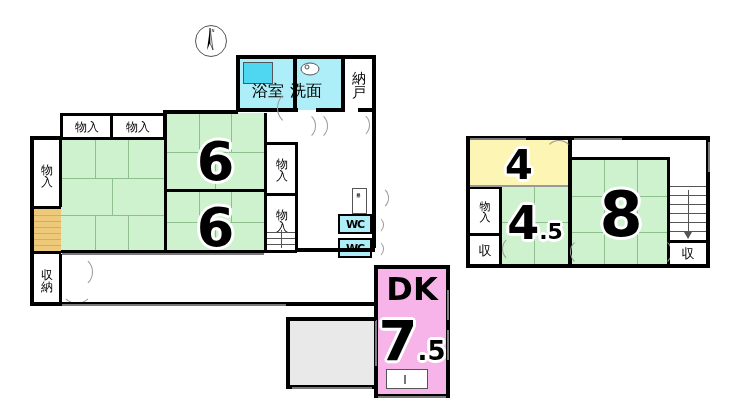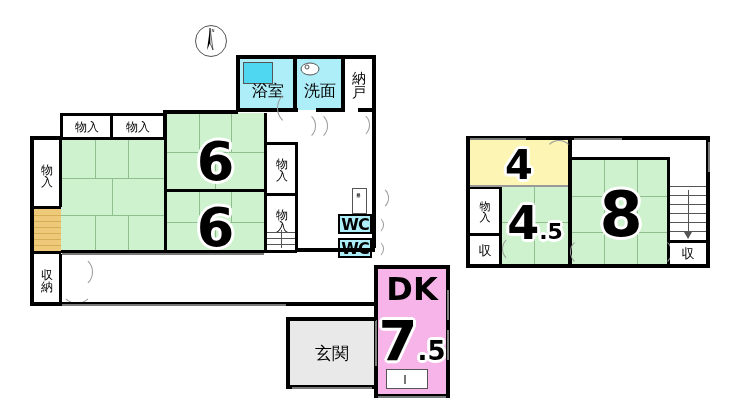--- a/index.html
+++ b/index.html
@@ -38,21 +38,21 @@
 
   
   .arc{position:absolute;border:1px solid #9a9a9a;border-radius:50%;
        background:transparent;}
 
   .compass{position:absolute;width:30px;height:30px;border:1px solid #555;
            border-radius:50%;background:#fff;}
 
   .wcbox{position:absolute;box-sizing:border-box;background:#aeeef8;border:2px solid #000;
          display:flex;align-items:center;justify-content:center;
-         font-weight:bold;color:#000;font-size:16px;letter-spacing:-1px;}
+         font-weight:bold;color:#000;font-size:11px;letter-spacing:-1px;}
 
   .stair{position:absolute;}
   .stair i{position:absolute;left:0;right:0;height:1px;background:#555;}
 
   .tiny{position:absolute;font-size:4px;color:#222;writing-mode:vertical-rl;
         text-orientation:upright;letter-spacing:0px;}
 </style>
 </head>
 <body>
 
@@ -73,21 +73,21 @@
   <div class="room" style="left:243px;top:62px;width:30px;height:22px;background:#4fd7f2;border:1px solid #555;"></div>
 
   <div style="position:absolute;left:300px;top:61px;">
     <svg width="22" height="16" viewBox="0 0 22 16">
         <ellipse cx="10" cy="8" rx="9" ry="6" fill="#fff" stroke="#555" stroke-width="1"></ellipse>
         <circle cx="7" cy="6" r="2" fill="none" stroke="#555" stroke-width="1"></circle>
       </svg>
   </div>
 
   <div class="lbl jp" style="left:245px;top:80px;width:46px;height:22px;font-size:16px;">浴室</div>
-  <div class="lbl jp" style="left:298px;top:80px;width:44px;height:22px;font-size:16px;">洗面</div>
+  <div class="lbl jp" style="left:284px;top:80px;width:44px;height:22px;font-size:16px;">洗面</div>
   <div class="vlabel jp" style="left:350px;top:64px;width:18px;height:42px;font-size:14px;">
      <span>納</span>
      <span>戸</span>
   </div>
 
   <div class="wall" style="left:236px;top:55px;width:140px;height:4px;"></div>
   <div class="wall" style="left:236px;top:55px;width:4px;height:57px;"></div>
   <div class="wall" style="left:372px;top:55px;width:4px;height:193px;"></div>
   <div class="wall" style="left:293px;top:58px;width:4px;height:54px;"></div>
   <div class="wall" style="left:341px;top:58px;width:4px;height:54px;"></div>
@@ -196,21 +196,20 @@
   <div class="wall" style="left:374px;top:265px;width:76px;height:4px;"></div>
   <div class="wall" style="left:374px;top:265px;width:4px;height:133px;"></div>
   <div class="wall" style="left:446px;top:265px;width:4px;height:133px;"></div>
   <div class="wall" style="left:374px;top:394px;width:76px;height:4px;"></div>
   <div class="thin" style="left:378px;top:396px;width:68px;height:2px;"></div>
   <div class="thin" style="left:447px;top:290px;width:2px;height:30px;"></div>
   <div class="thin" style="left:447px;top:330px;width:2px;height:30px;"></div>
   <div class="thin" style="left:375px;top:320px;width:2px;height:46px;"></div>
 
   <div class="room genkan" style="left:290px;top:320px;width:84px;height:66px;"></div>
-  <div class="lbl jp" style="left:290px;top:340px;width:84px;height:26px;font-size:17px;">玄関</div>
   <div class="wall" style="left:286px;top:317px;width:90px;height:4px;"></div>
   <div class="wall" style="left:286px;top:317px;width:4px;height:72px;"></div>
   <div class="wall" style="left:286px;top:385px;width:90px;height:4px;"></div>
   <div class="thin" style="left:292px;top:387px;width:80px;height:2px;"></div>
 
   <div class="wall" style="left:30px;top:136px;width:4px;height:170px;"></div>
   <div class="wall" style="left:30px;top:136px;width:32px;height:4px;"></div>
   <div class="wall" style="left:166px;top:110px;width:72px;height:4px;"></div>
   <div class="wall" style="left:163px;top:110px;width:4px;height:30px;"></div>
   <div class="wall" style="left:60px;top:137px;width:106px;height:3px;"></div>

